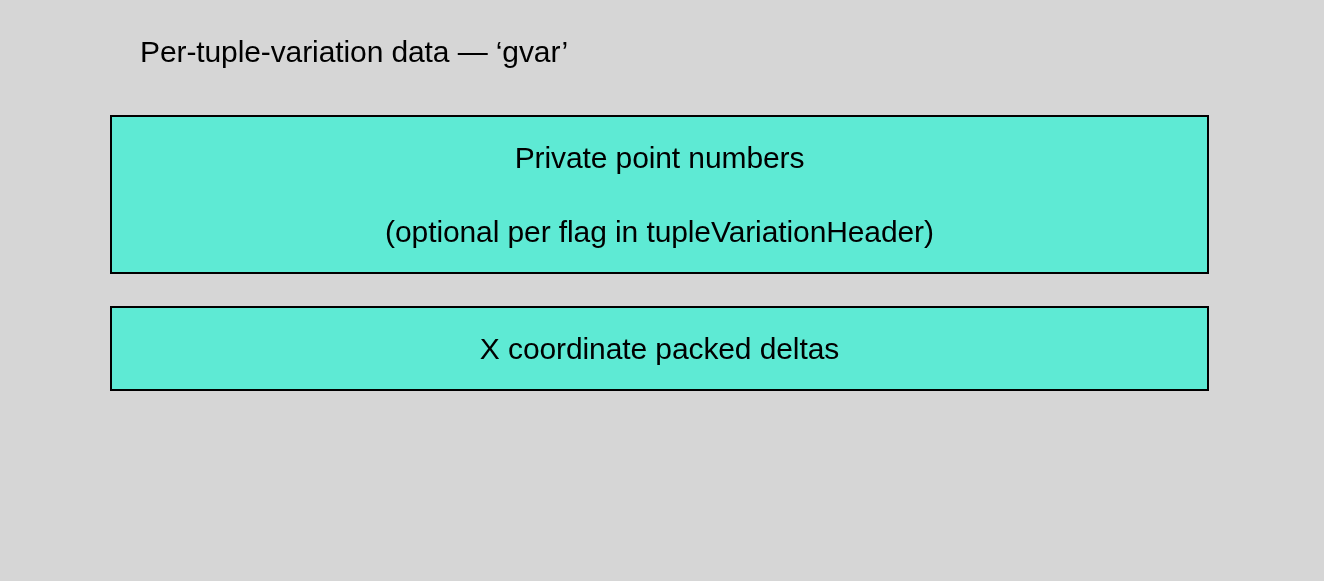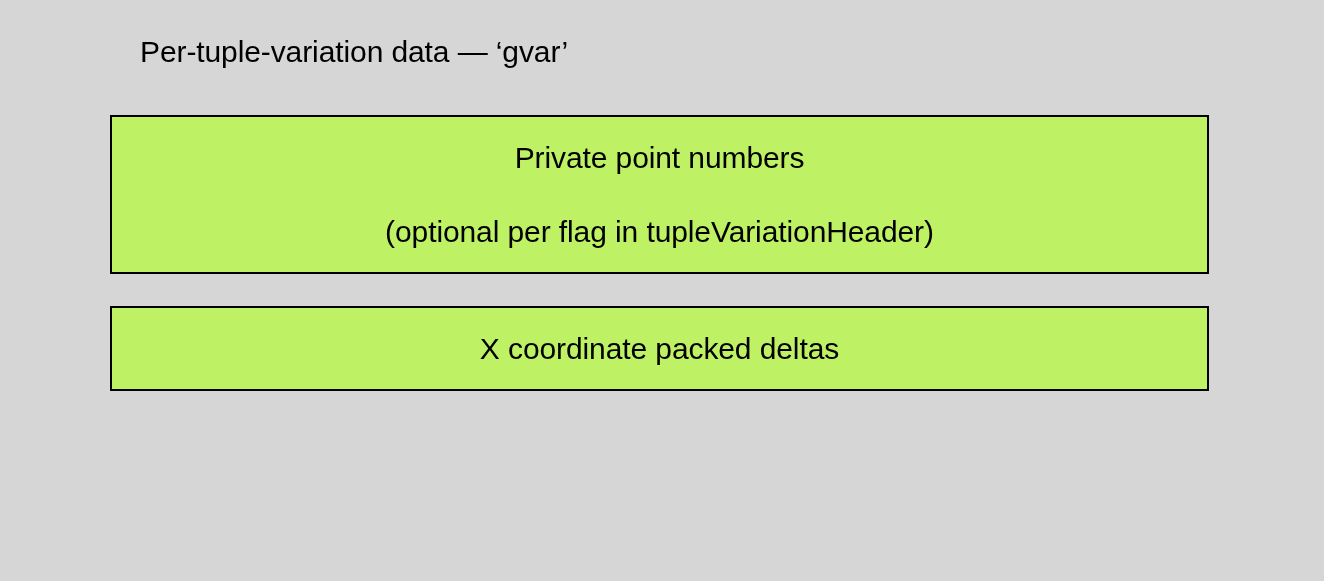--- a/index.html
+++ b/index.html
@@ -35,21 +35,21 @@
     color: #000000;
     white-space: nowrap;
   }
 
   
   .struct-box {
     position: absolute;
     left: 110px;
     width: 1099px;
     box-sizing: border-box;
-    background: #bef264;
+    background: #5eead4;
     border: 2px solid #000000;
     display: flex;
     flex-direction: column;
     align-items: center;
     justify-content: center;
     text-align: center;
   }
 
   .struct-box .line {
     font-size: 30px;

